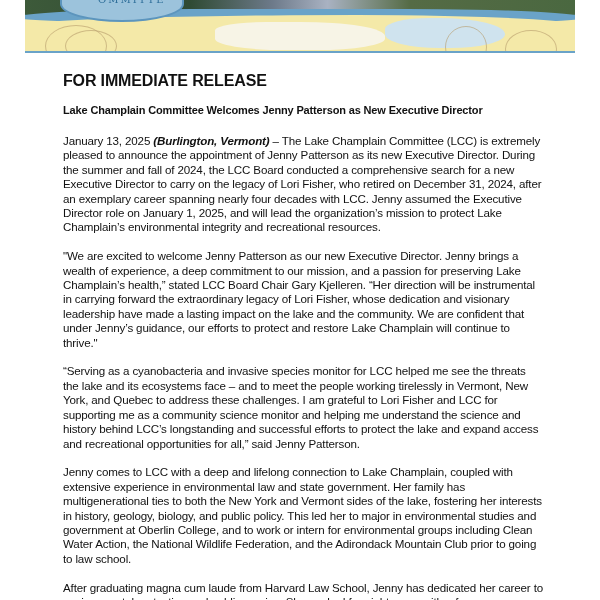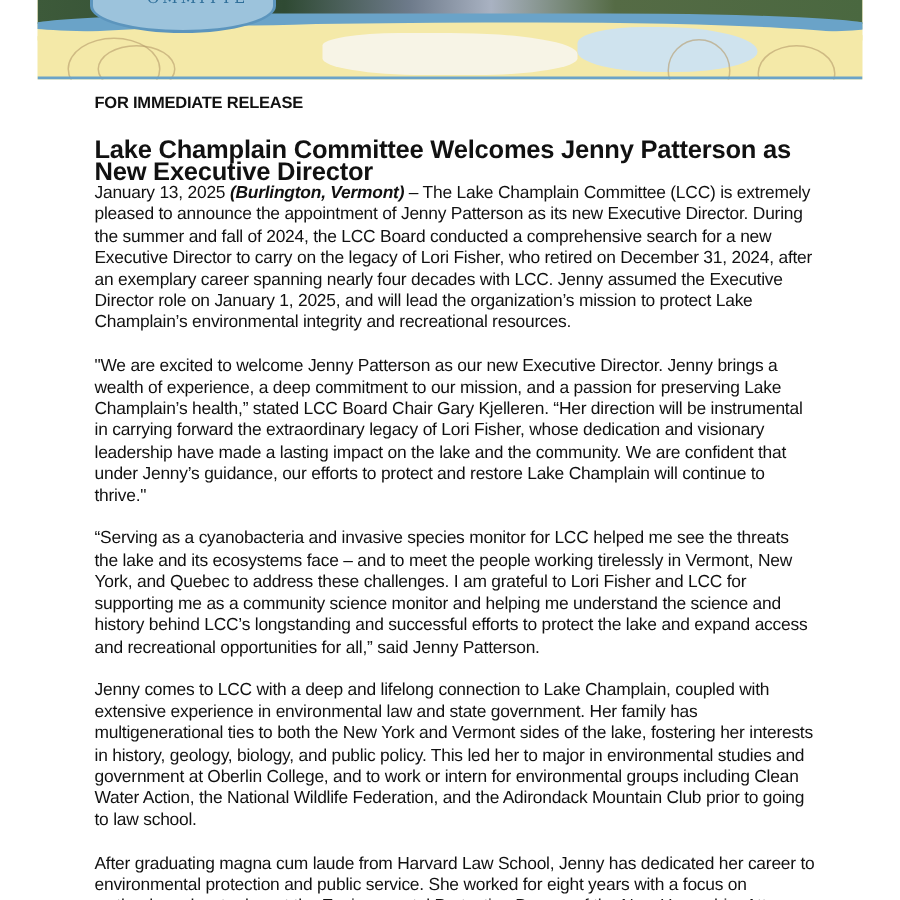--- a/index.html
+++ b/index.html
@@ -8,22 +8,22 @@
   .banner .photo { position:absolute; left:0; top:0; width:550px; height:16px; background:linear-gradient(90deg,#3d5a3a 0%,#2f4a33 30%,#6d7a8a 45%,#a9b2c2 55%,#556b45 70%,#4a6840 100%); }
   .banner .wave { position:absolute; left:-10px; top:9px; width:570px; height:14px; background:#6aa3c8; border-radius:50% 50% 40% 60% / 100% 100% 60% 60%; }
   .banner .wave2 { position:absolute; left:-10px; top:15px; width:570px; height:12px; background:#f4e9a8; border-radius:60% 40% 0 0 / 100% 100% 0 0; }
   .banner .water { position:absolute; left:360px; top:18px; width:120px; height:30px; background:#cfe3ee; border-radius:40% 60% 50% 50%; }
   .banner .water2 { position:absolute; left:190px; top:22px; width:170px; height:28px; background:#f7f4e6; border-radius:30% 50% 40% 40%; }
   .banner .seal { position:absolute; left:35px; top:-14px; width:120px; height:32px; background:#9cc3dc; border:2px solid #5c95bd; border-radius:0 0 50% 50%; }
   .banner .seal span { position:absolute; left:36px; top:6px; font-family:"DejaVu Serif", serif; font-size:10px; color:#2f6f9a; letter-spacing:2px; }
   .banner .contour { position:absolute; border:1px solid #b69b6a; border-radius:50%; opacity:.6; }
   .banner .bottomline { position:absolute; left:0; bottom:0; width:550px; height:2px; background:#6aa3c8; }
   .doc { position:absolute; left:63px; top:62px; width:480px; font-family:"Liberation Sans", sans-serif; font-size:11.6px; line-height:14.4px; letter-spacing:-0.15px; }
-  .release { font-weight:bold; font-size:11px; margin:1px 0 16px 0; line-height:13px; }
-  .title { font-weight:bold; font-size:17px; margin:0 0 0 0; line-height:15px; }
+  .release { font-weight:bold; font-size:16px; margin:12px 0 16px 0; line-height:13px; }
+  .title { font-weight:bold; font-size:11px; margin:0 0 16px 0; line-height:15px; }
   p.body { margin:0 0 14.4px 0; }
   .dateline { font-weight:normal; }
   .place { font-weight:bold; font-style:italic;margin-top:35px; }
 </style>
 </head>
 <body>
 
 <div class="banner">
   <div class="photo"></div>
   <div class="wave"></div>

